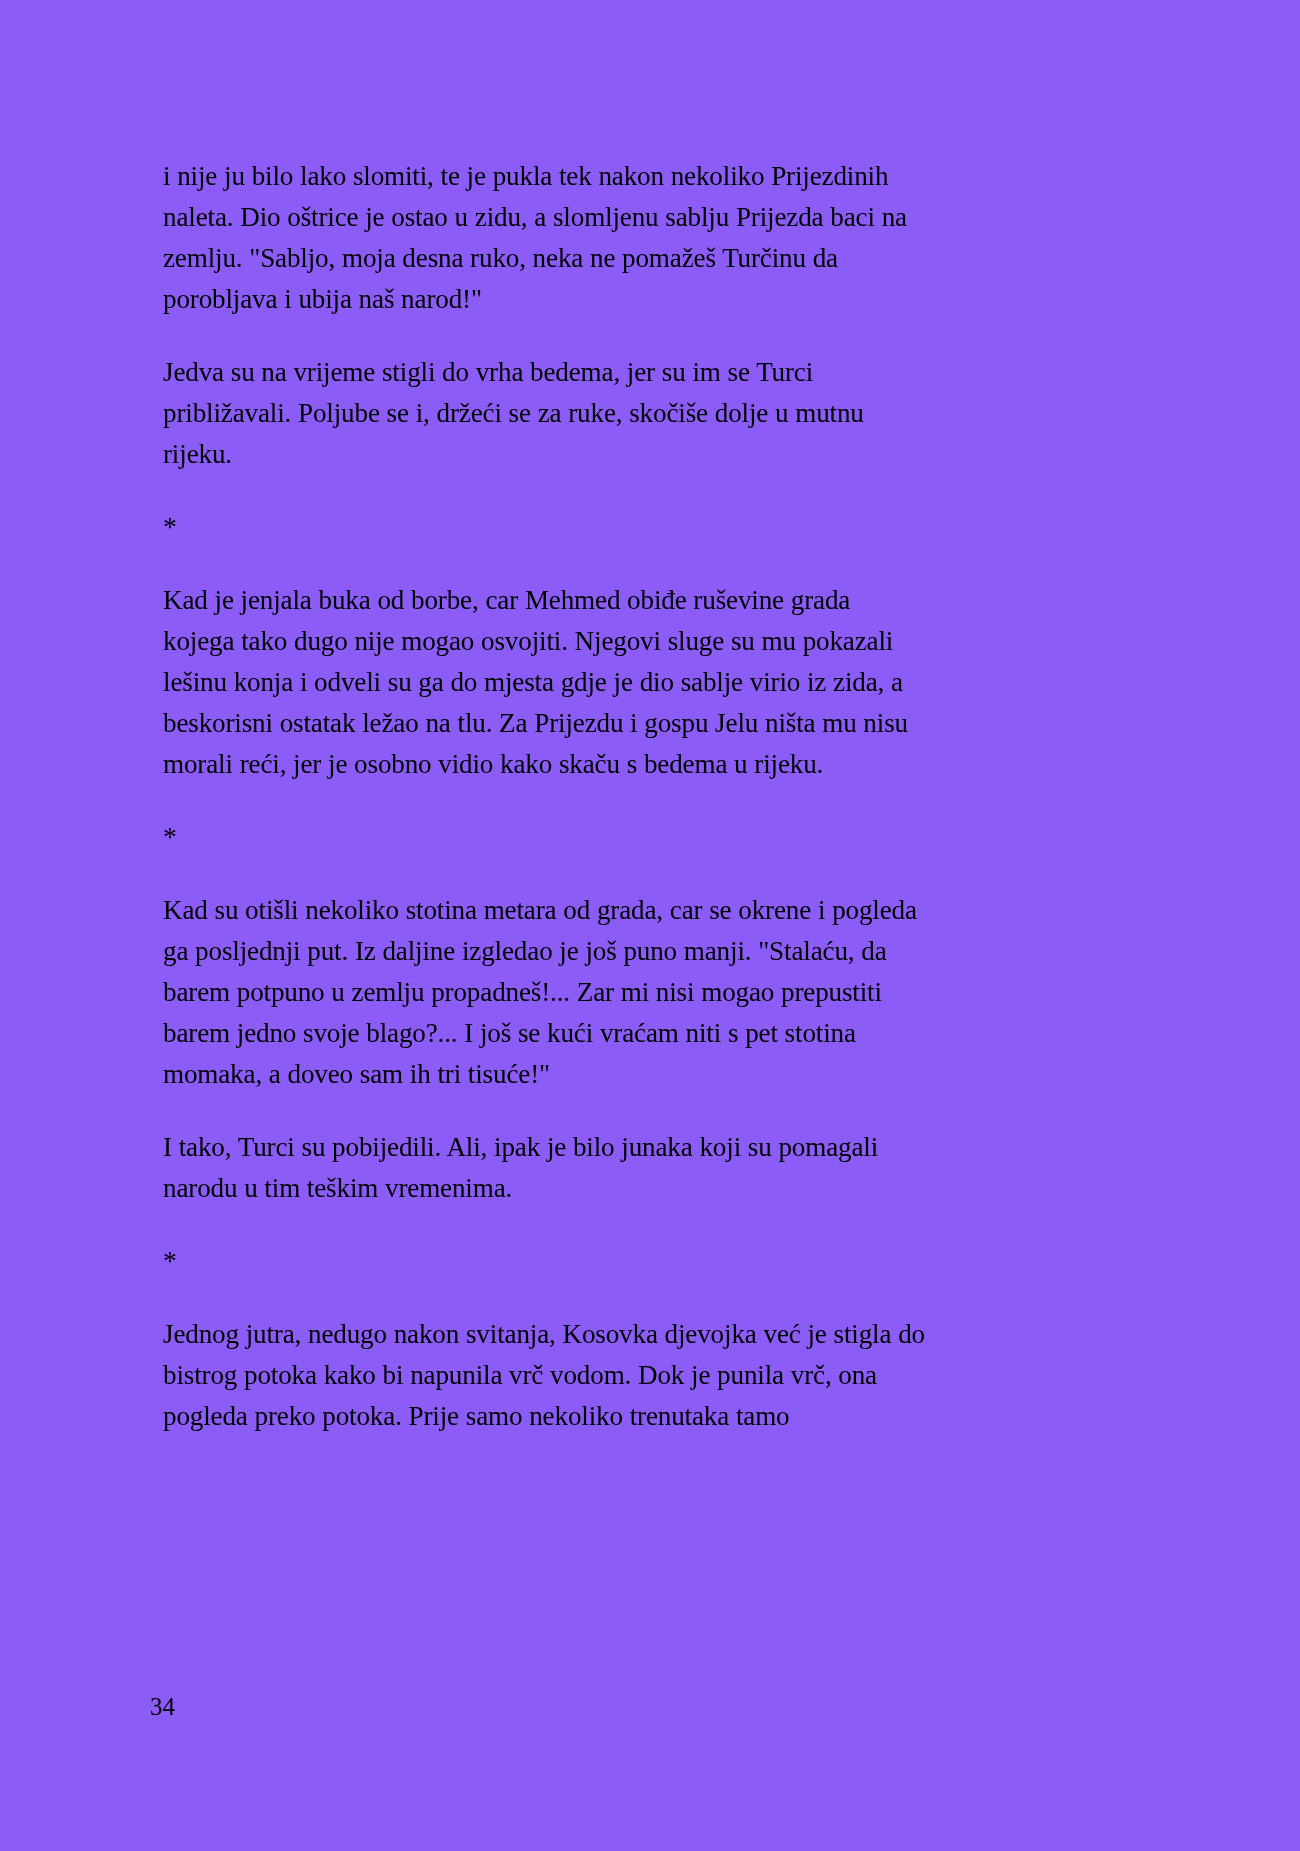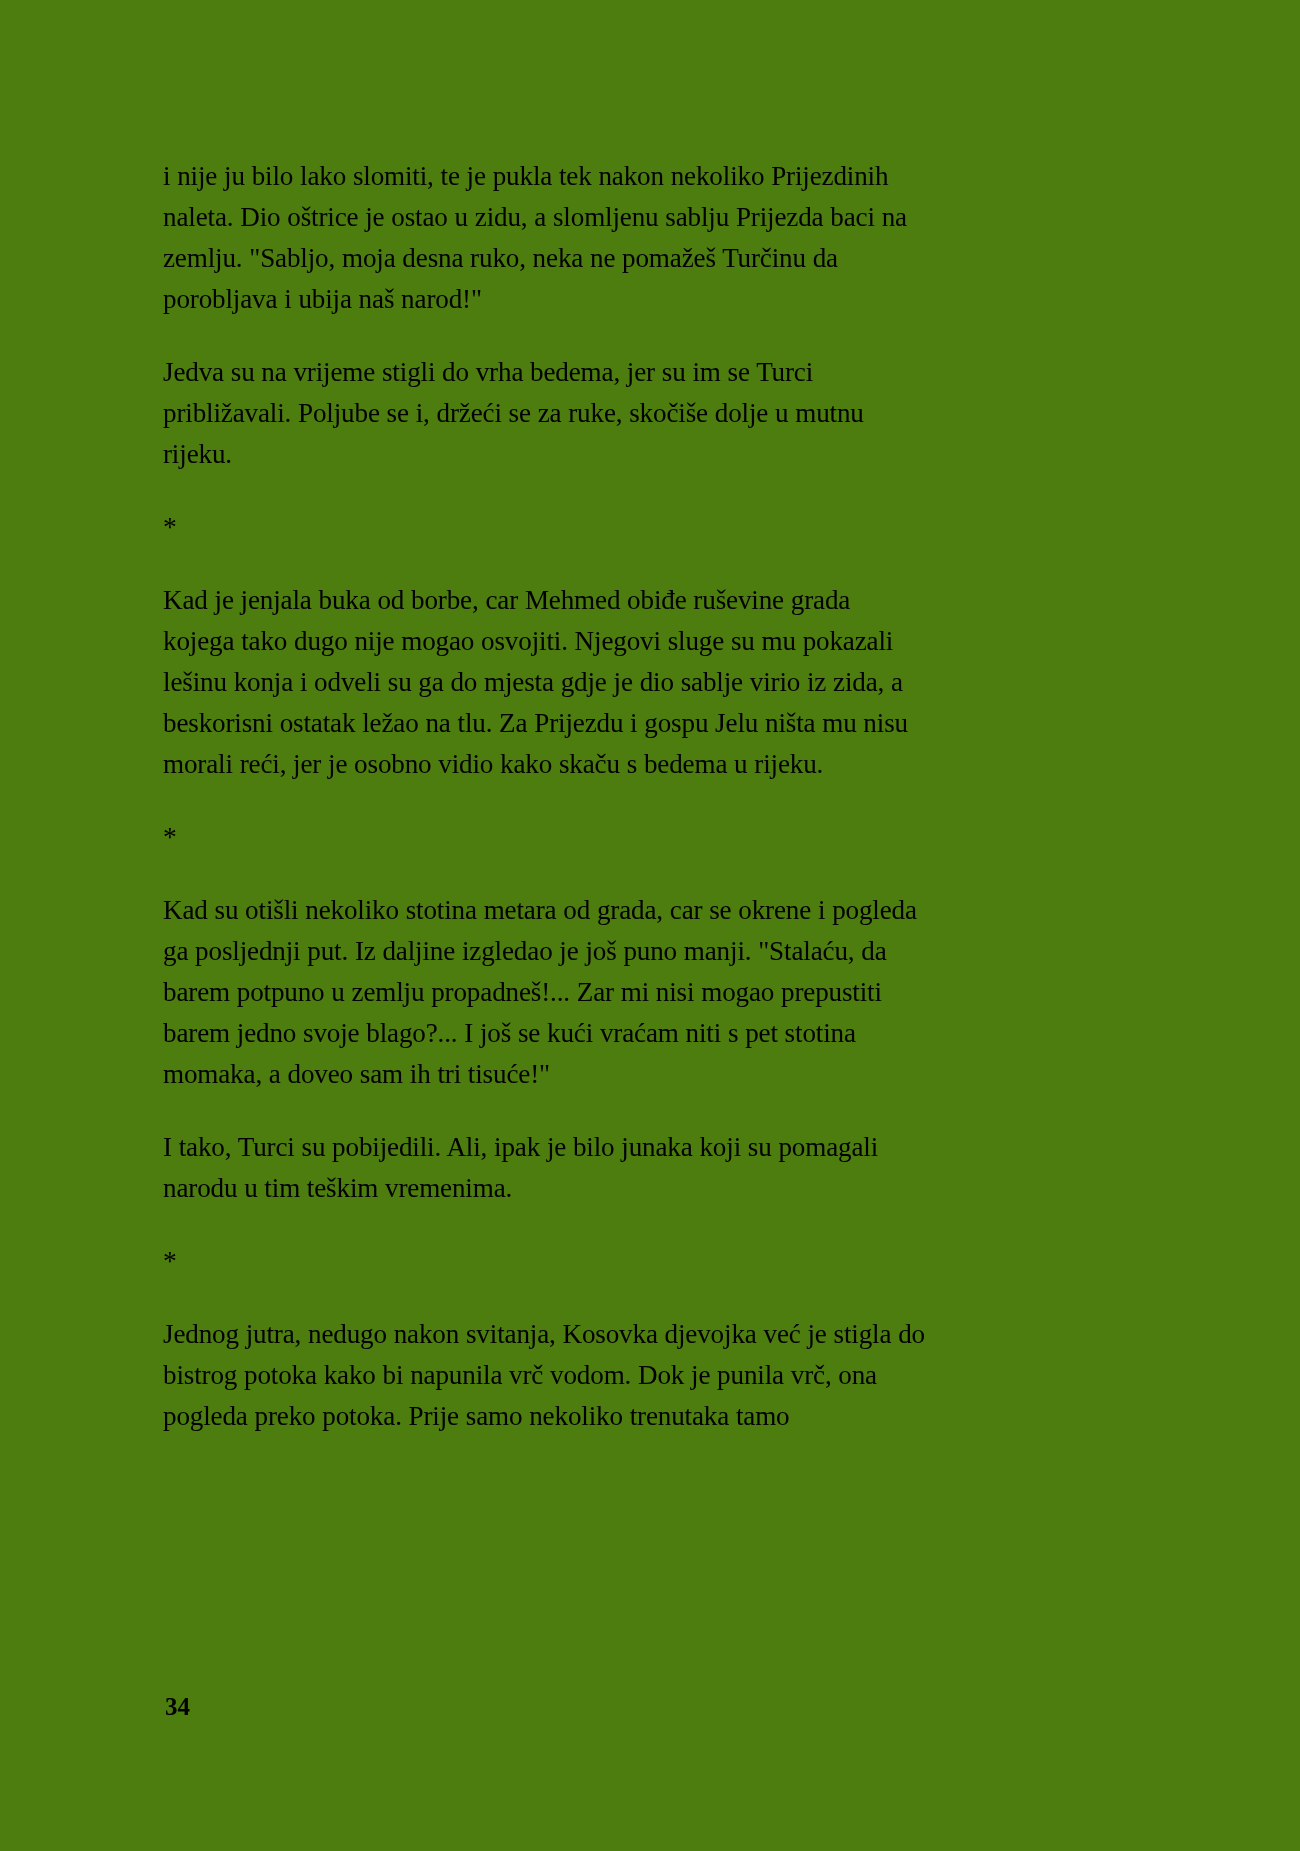--- a/index.html
+++ b/index.html
@@ -11,21 +11,21 @@
     width: 1300px;
     height: 1851px;
     font-family: "Liberation Serif", "DejaVu Serif", serif;
     color: #000000;
     overflow: hidden;
   }
   .page {
     position: relative;
     width: 1300px;
     height: 1851px;
-    background: #4d7c0f;
+    background: #8b5cf6;
     box-sizing: border-box;
   }
   .content {
     position: absolute;
     left: 163px;
     top: 155px;
     width: 775px;
   }
   p.para {
     margin: 0 0 32px 0;
@@ -46,24 +46,23 @@
   }
   h2.section-heading {
     margin: 0 0 32px 0;
     font-size: 27.5px;
     line-height: 41px;
     font-weight: normal;
     letter-spacing: 0.1px;
   }
   .footer {
     position: absolute;
-    left: 165px;
+    left: 150px;
     top: 1692px;
     width: 775px;
-    font-weight: bold;
   }
   .folio {
     font-size: 25px;
     line-height: 30px;
     letter-spacing: 0;
   }
 </style>
 </head>
 <body>
 

